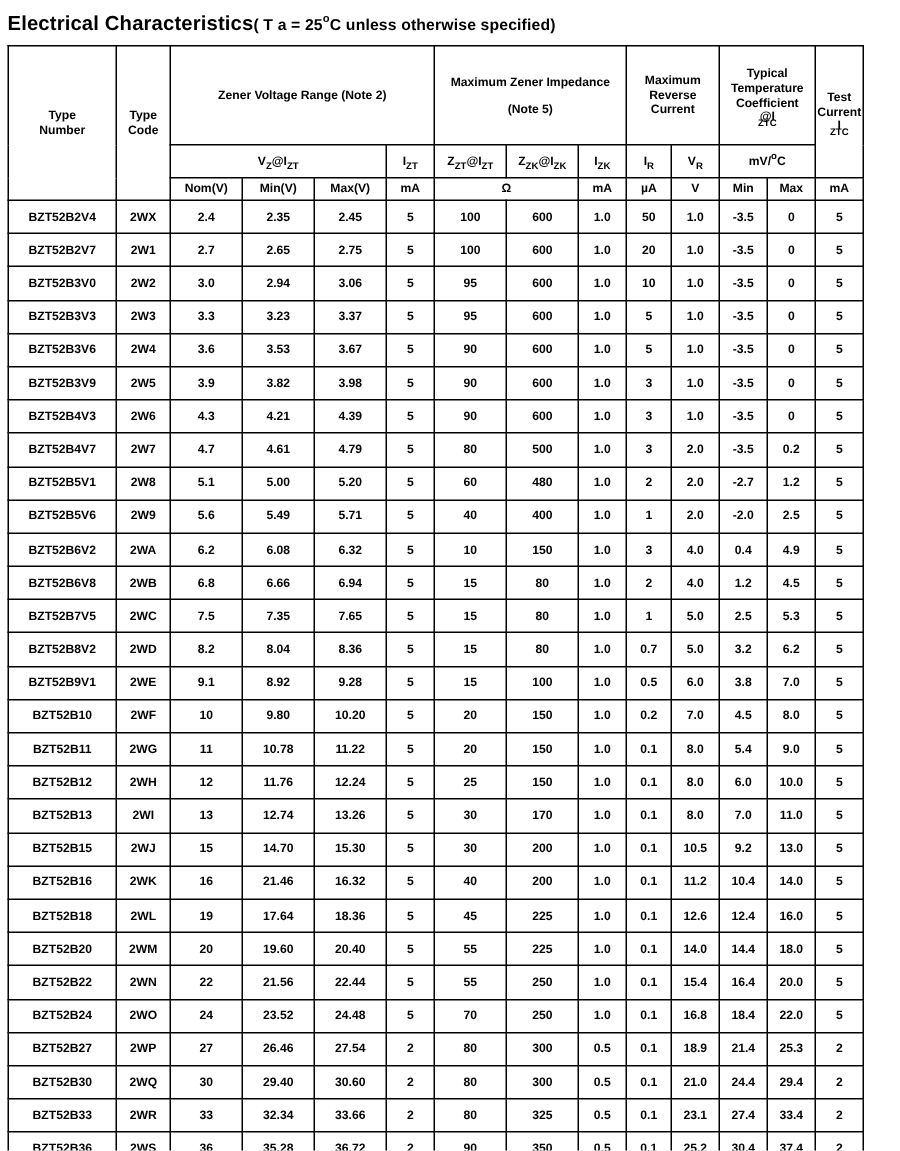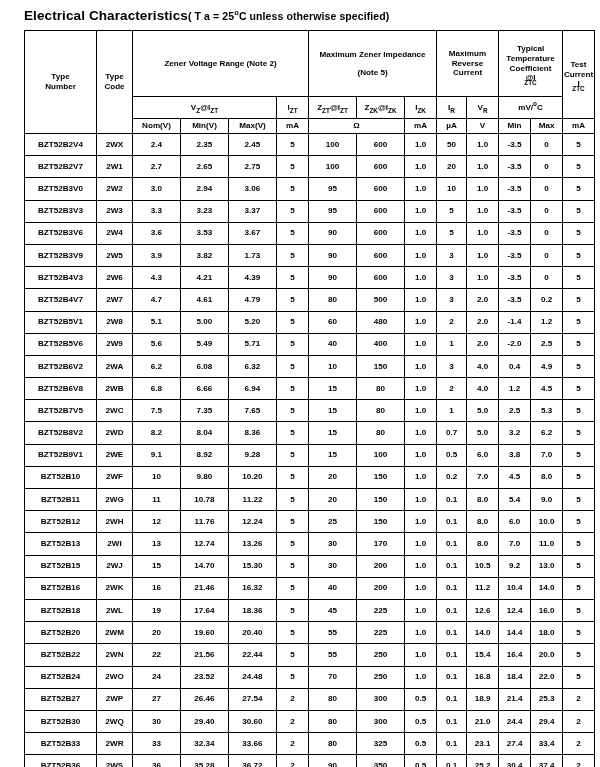--- a/index.html
+++ b/index.html
@@ -12,21 +12,21 @@
     height: 767px;
     font-family: "Liberation Sans", sans-serif;
     color: #000000;
     overflow: hidden;
   }
   .page {
     position: relative;
     width: 600px;
     height: 767px;
     box-sizing: border-box;
-    padding: 0 24px;
+    padding: 0 5px;
   }
   .doc-title {
     padding-top: 8px;
     padding-bottom: 7px;
     font-size: 13.5px;
     font-weight: bold;
     letter-spacing: 0.1px;
     white-space: nowrap;
   }
   .doc-title .title-main {
@@ -259,21 +259,21 @@
           <td>1.0</td>
           <td>-3.5</td>
           <td>0</td>
           <td>5</td>
         </tr>
         <tr>
           <td>BZT52B3V9</td>
           <td>2W5</td>
           <td>3.9</td>
           <td>3.82</td>
-          <td>1.73</td>
+          <td>3.98</td>
           <td>5</td>
           <td>90</td>
           <td>600</td>
           <td>1.0</td>
           <td>3</td>
           <td>1.0</td>
           <td>-3.5</td>
           <td>0</td>
           <td>5</td>
         </tr>
@@ -314,21 +314,21 @@
           <td>2W8</td>
           <td>5.1</td>
           <td>5.00</td>
           <td>5.20</td>
           <td>5</td>
           <td>60</td>
           <td>480</td>
           <td>1.0</td>
           <td>2</td>
           <td>2.0</td>
-          <td>-1.4</td>
+          <td>-2.7</td>
           <td>1.2</td>
           <td>5</td>
         </tr>
         <tr>
           <td>BZT52B5V6</td>
           <td>2W9</td>
           <td>5.6</td>
           <td>5.49</td>
           <td>5.71</td>
           <td>5</td>

